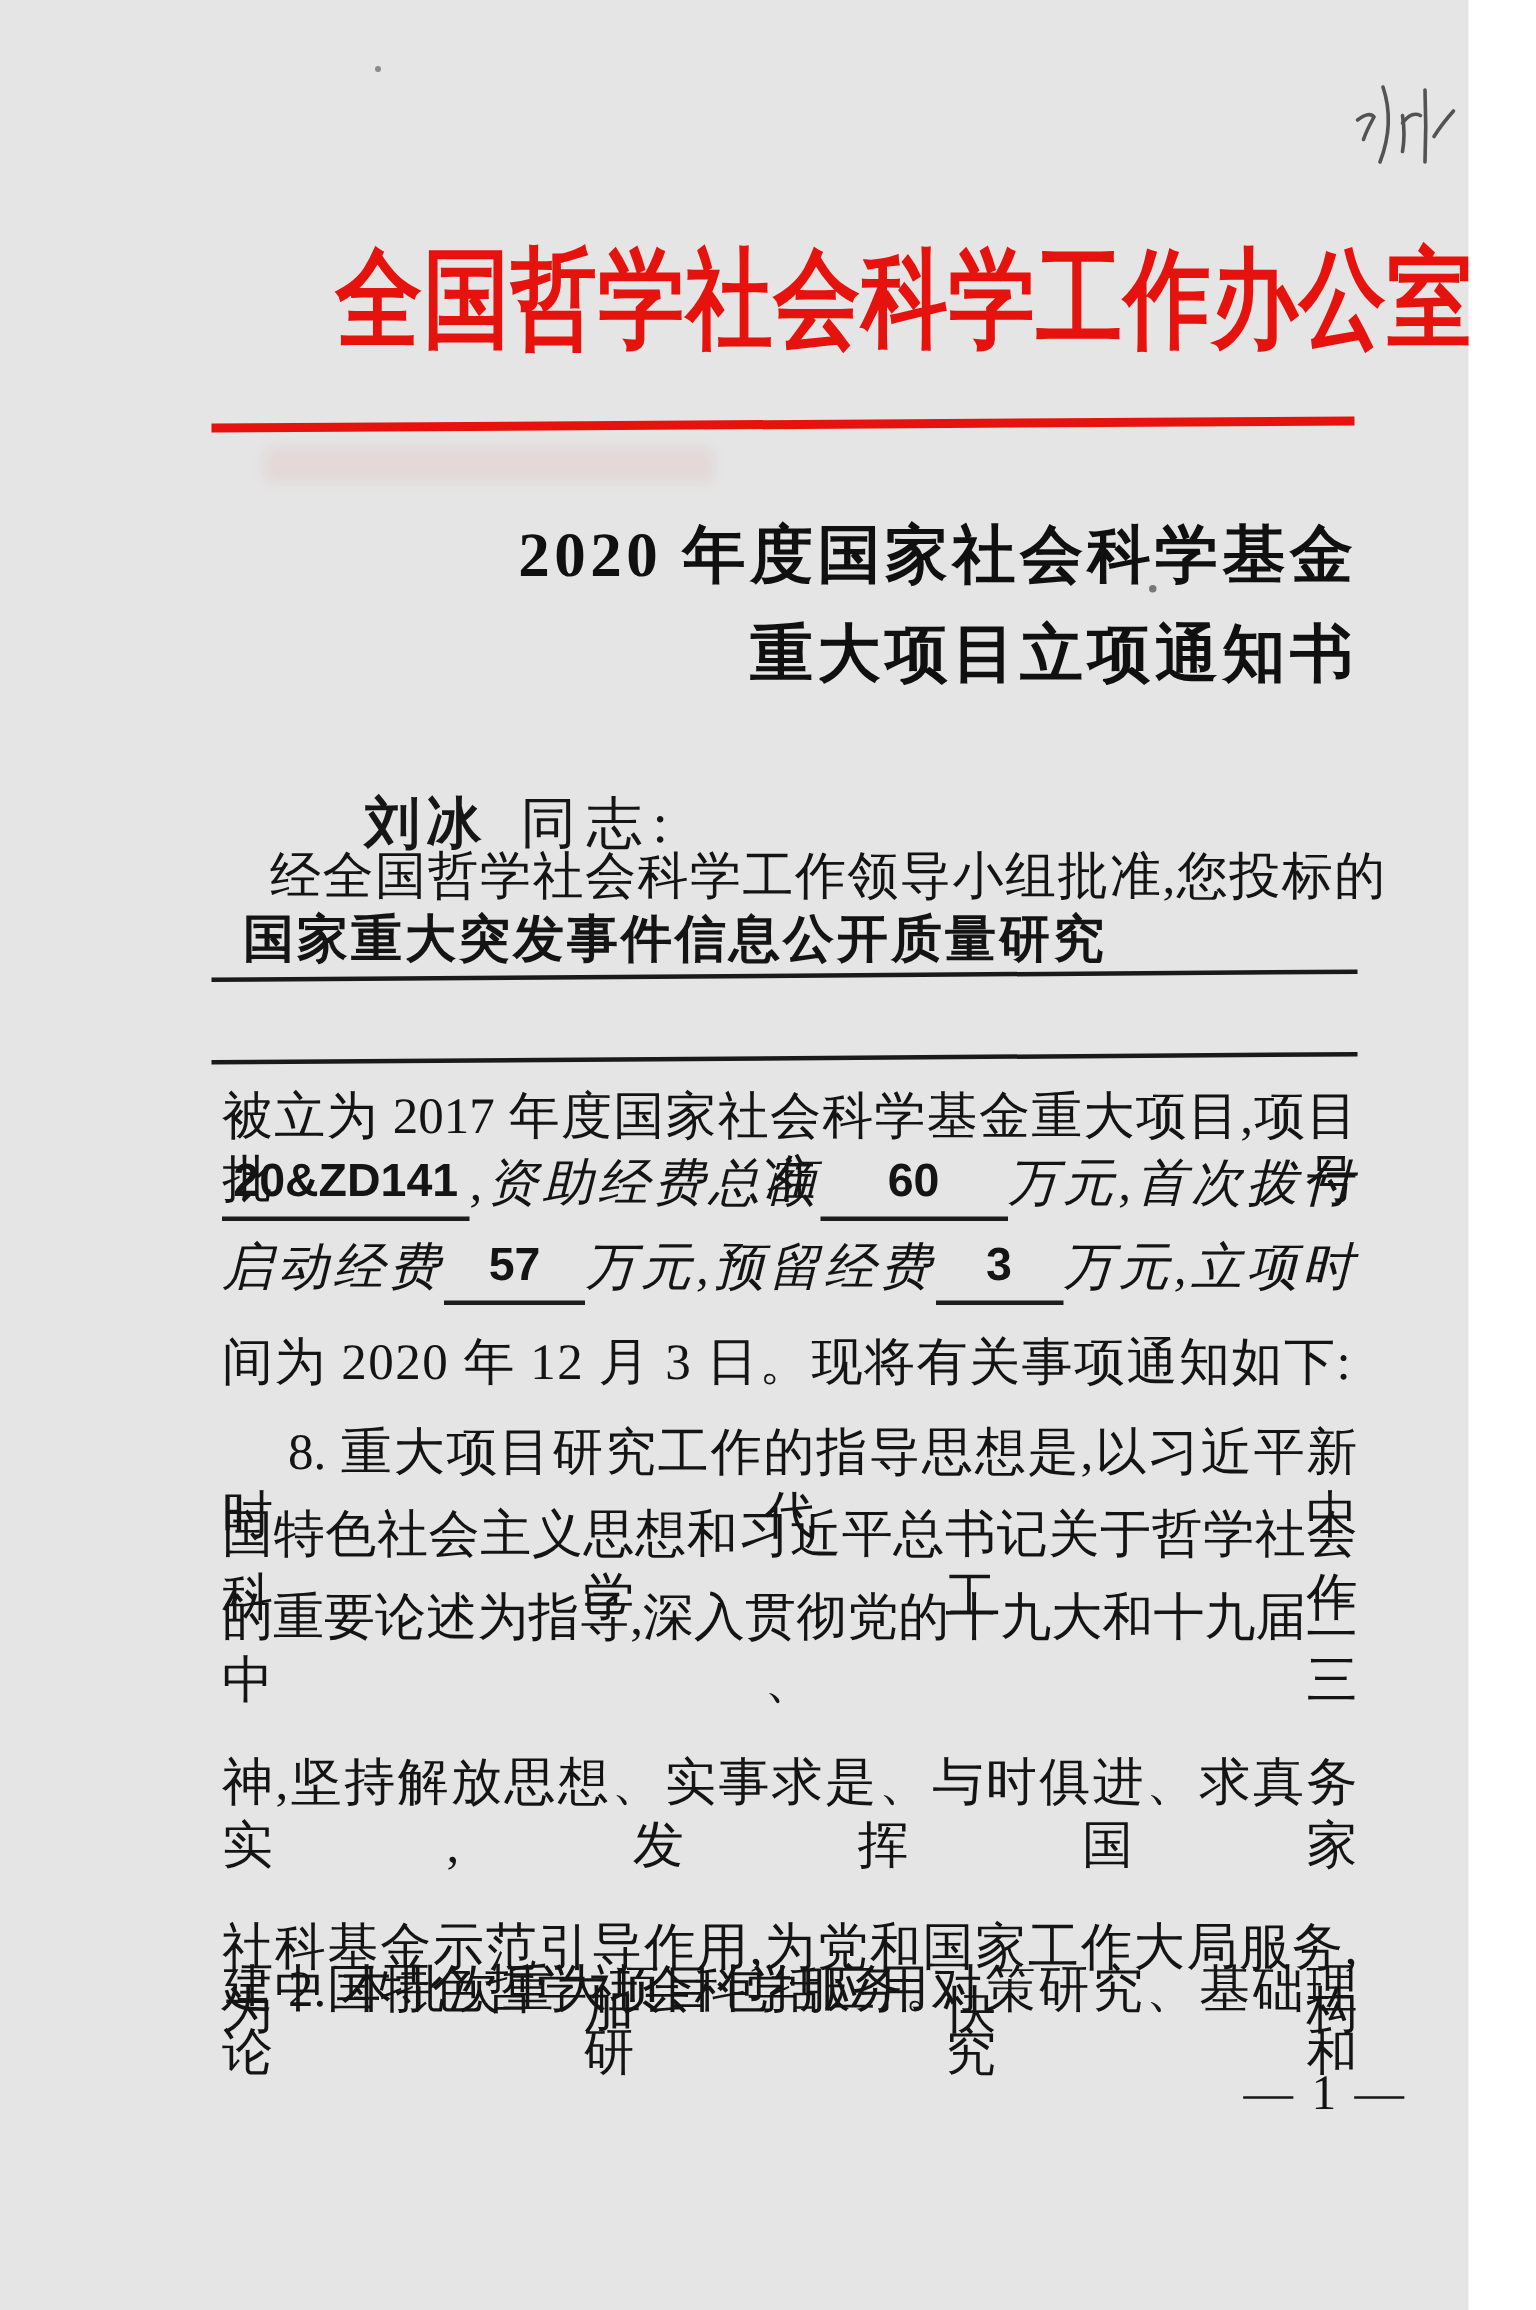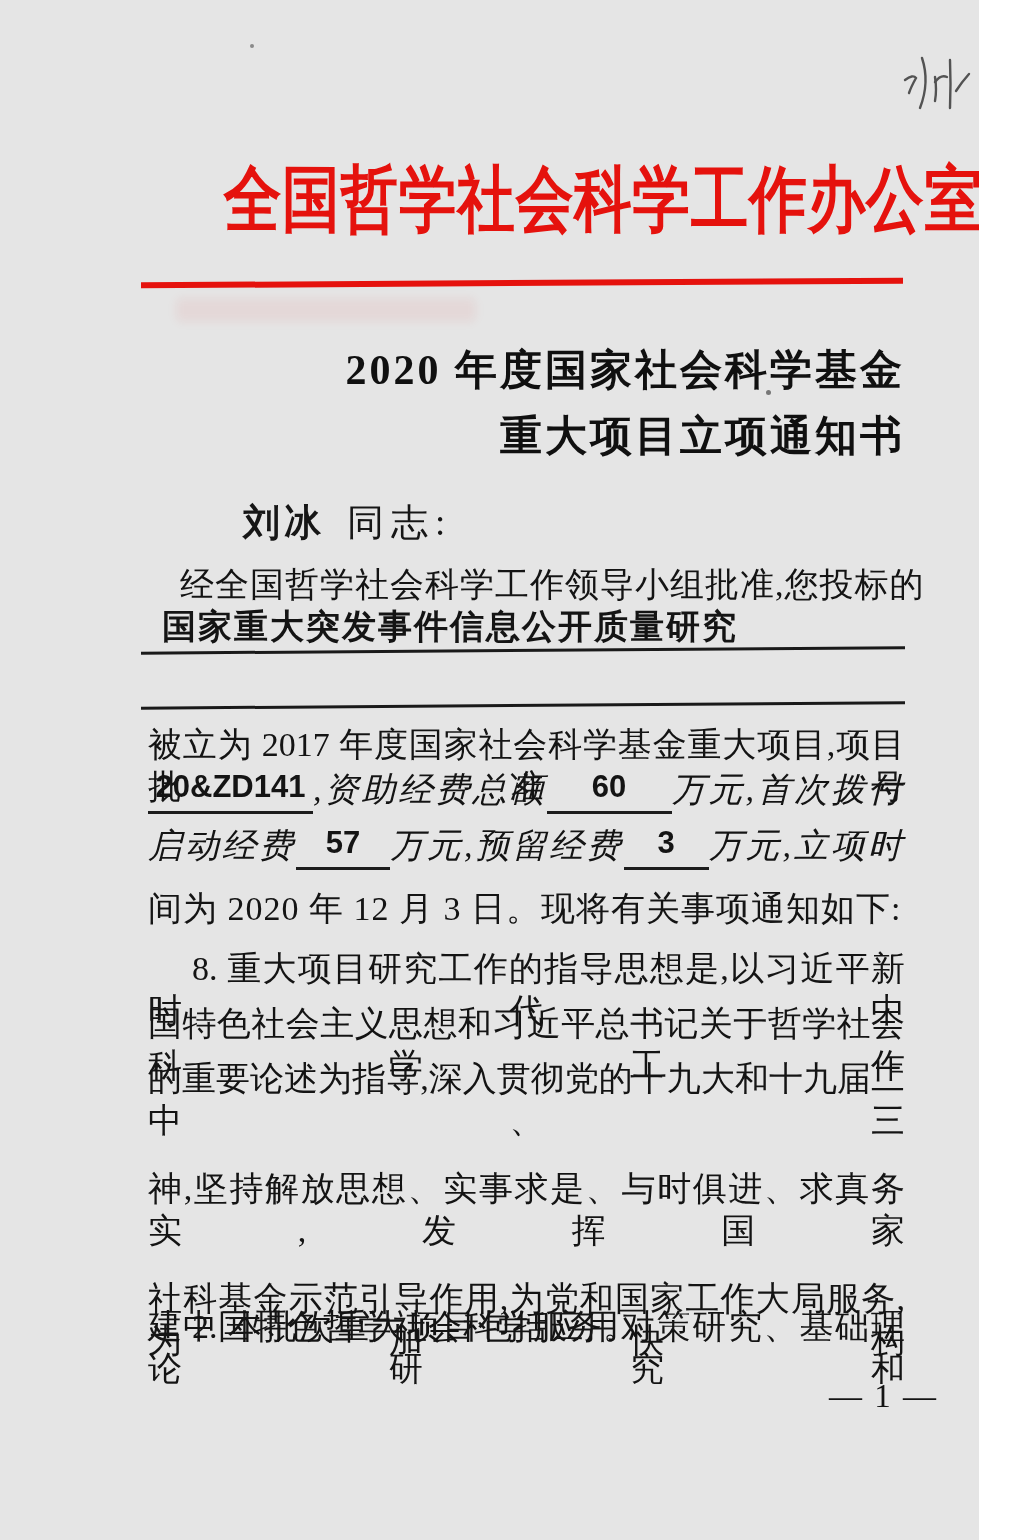--- a/index.html
+++ b/index.html
@@ -13,21 +13,21 @@
     position:absolute;left:148px;top:150px;width:757px;text-align:center;
     font-size:72px;font-weight:700;color:#e5120d;white-space:nowrap;
     transform:scaleX(0.8);transform-origin:50% 50%;line-height:100px;letter-spacing:1px;
   }
   .ghost{position:absolute;left:176px;top:298px;width:300px;height:24px;background:rgba(229,18,13,0.06);filter:blur(4px);border-radius:6px;}
   .red-rule{position:absolute;left:141px;top:280px;width:762px;height:6px;background:#e5120d;transform:rotate(-0.35deg);}
   .doc-title{position:absolute;left:148px;width:757px;text-align:right;font-size:42px;font-weight:700;letter-spacing:3px;color:#101010;}
   .doc-title.t1{top:342px;}
   .doc-title.t2{top:408px;}
   .title-dot{position:absolute;left:766px;top:390px;width:5px;height:5px;background:#777;border-radius:50%;}
-  .salutation{position:absolute;left:243px;top:498px;font-size:37px;white-space:nowrap;}
+  .salutation{position:absolute;left:243px;top:524px;font-size:37px;white-space:nowrap;}
   .salutation .name{font-weight:700;letter-spacing:4px;margin-right:22px;}
   .salutation .suffix{letter-spacing:7px;}
   .bodyline{position:absolute;left:148px;width:757px;font-size:34px;line-height:42px;color:#141414;}
   .just{text-align:justify;text-align-last:justify;}
   .intro-line{top:560px;display:flex;align-items:flex-end;height:46px;}
   .intro-line .txt{padding-left:32px;letter-spacing:1px;white-space:nowrap;}
   .intro-line .blank{flex:1;border-bottom:3px solid #1d1d1d;margin-bottom:5px;margin-left:4px;height:0;}
   .project-line{top:606px;font-weight:700;letter-spacing:2px;padding-left:14px;}
   .hr{position:absolute;left:141px;width:764px;height:0;border-top:3px solid #1a1a1a;transform:rotate(-0.4deg);}
   .hr.one{top:649px;}

